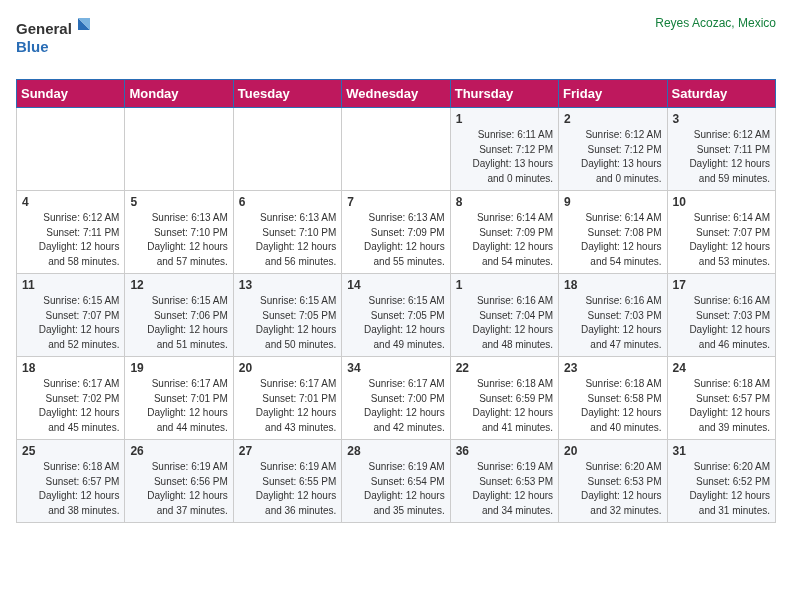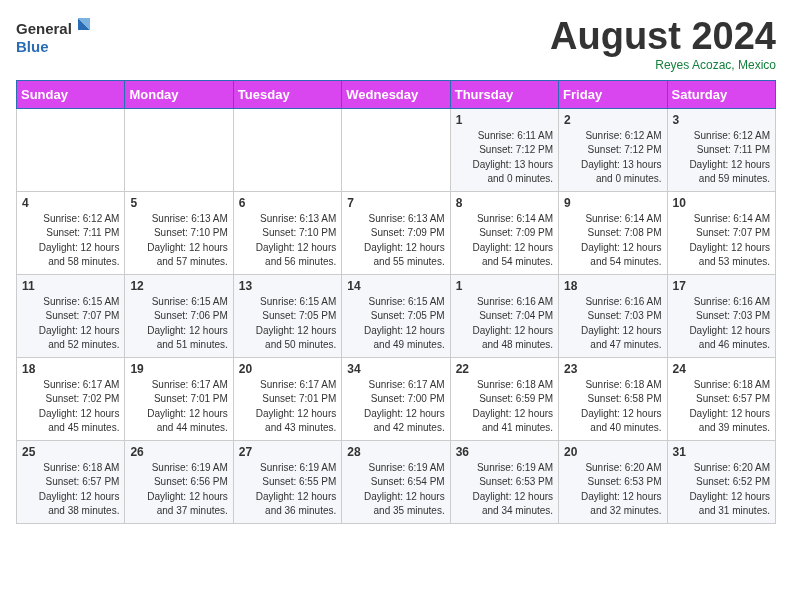--- a/index.html
+++ b/index.html
@@ -7,21 +7,21 @@
       font-family: Arial, sans-serif;
       background: #fff;
       width: 792px;
       min-height: 612px;
       padding: 16px;
     }
     .header-area {
       display: flex;
       justify-content: space-between;
       align-items: flex-start;
-      margin-bottom: 8px;
+      margin-bottom: 18px;
     }
     .logo {
       display: flex;
       align-items: center;
       gap: 4px;
     }
     .title-area {
       text-align: right;
     }
     .calendar-title {
@@ -32,21 +32,21 @@
     }
     .calendar-subtitle {
       font-size: 12px;
       color: #15803d;
     }
     table {
       width: 100%;
       border-collapse: collapse;
     }
     thead tr th {
-      background: #d946ef;
+      background: #be185d;
       color: #fff;
       font-size: 13px;
       font-weight: bold;
       padding: 6px 4px;
       text-align: left;
       border: 1px solid #2a6db5;
     }
     tbody tr td {
       vertical-align: top;
       border: 1px solid #ccc;
@@ -85,21 +85,20 @@
 <div class="header-area">
   <div class="logo">
 <svg width="80" height="45" viewBox="0 0 80 45" xmlns="http://www.w3.org/2000/svg">
   <text x="0" y="18" font-size="15" font-weight="bold" fill="#333" font-family="Arial">General</text>
   <text x="0" y="36" font-size="15" font-weight="bold" fill="#2a6db5" font-family="Arial">Blue</text>
   <polygon points="62,2 74,14 62,14" fill="#2a6db5"></polygon>
   <polygon points="62,2 74,2 74,14" fill="#7ab3e0"></polygon>
 </svg>
     </div>
   <div class="title-area">
-    <div class="calendar-title">August 2024</div>
     <div class="calendar-subtitle">Reyes Acozac, Mexico</div>
   </div>
 </div>
 
 <table>
   <thead>
     <tr>
       <th>Sunday</th>
       <th>Monday</th>
       <th>Tuesday</th>

